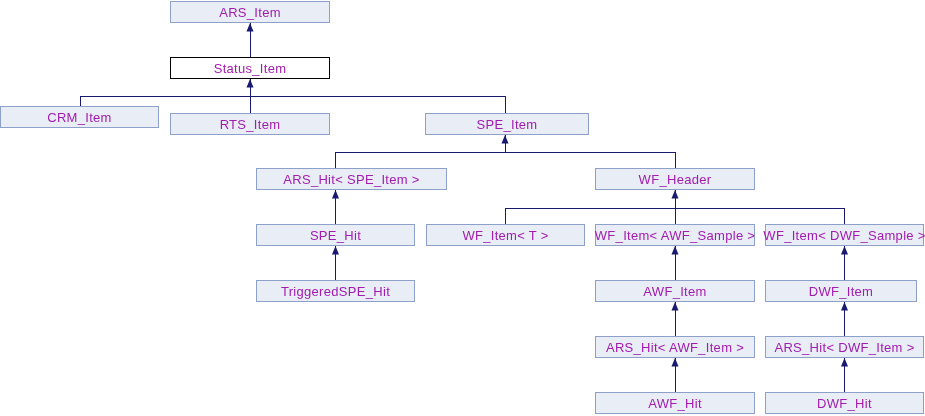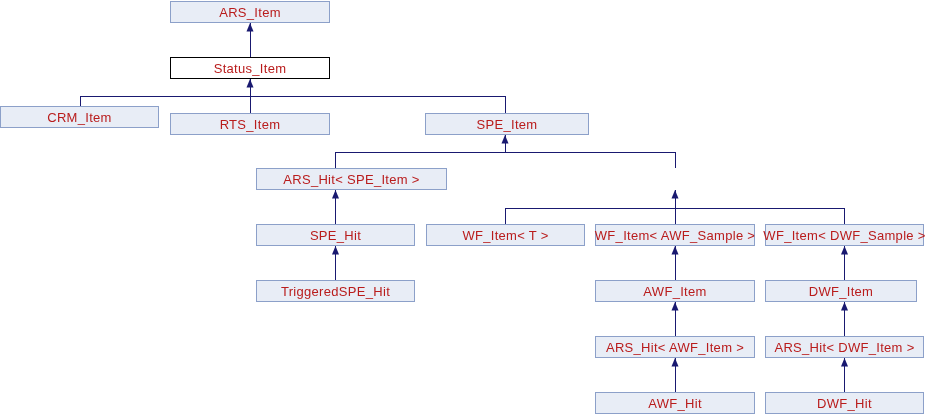--- a/index.html
+++ b/index.html
@@ -8,21 +8,21 @@
     padding: 0;
     background: #ffffff;
   }
   .diagram {
     position: relative;
     width: 925px;
     height: 416px;
     background: #ffffff;
     font-family: "Liberation Sans", sans-serif;
     font-size: 13px;
-    color: #b91c1c;
+    color: #a21caf;
     overflow: hidden;
   }
   svg.edges {
     position: absolute;
     left: 0;
     top: 0;
     z-index: 0;
   }
   .node {
     position: absolute;
@@ -91,20 +91,21 @@
       <path d="M844.5 358 l-3.5 8.5 h7 z"></path>
     </g>
   </svg>
 
   <div class="node" style="left:170px; top:1px;   width:160px">ARS_Item</div>
   <div class="node current" style="left:170px; top:57px;  width:160px">Status_Item</div>
   <div class="node" style="left:0px;   top:106px; width:159px">CRM_Item</div>
   <div class="node" style="left:170px; top:113px; width:160px">RTS_Item</div>
   <div class="node" style="left:425px; top:113px; width:164px">SPE_Item</div>
   <div class="node" style="left:256px; top:168px; width:191px">ARS_Hit&lt; SPE_Item &gt;</div>
+  <div class="node" style="left:595px; top:168px; width:160px">WF_Header</div>
   <div class="node" style="left:256px; top:224px; width:159px">SPE_Hit</div>
   <div class="node" style="left:595px; top:224px; width:160px">WF_Item&lt; AWF_Sample &gt;</div>
   <div class="node" style="left:426px; top:224px; width:159px">WF_Item&lt; T &gt;</div>
   <div class="node" style="left:765px; top:224px; width:159px">WF_Item&lt; DWF_Sample &gt;</div>
   <div class="node" style="left:256px; top:280px; width:159px">TriggeredSPE_Hit</div>
   <div class="node" style="left:595px; top:280px; width:160px">AWF_Item</div>
   <div class="node" style="left:765px; top:280px; width:152px">DWF_Item</div>
   <div class="node" style="left:595px; top:336px; width:160px">ARS_Hit&lt; AWF_Item &gt;</div>
   <div class="node" style="left:765px; top:336px; width:159px">ARS_Hit&lt; DWF_Item &gt;</div>
   <div class="node" style="left:765px; top:392px; width:159px">DWF_Hit</div>

